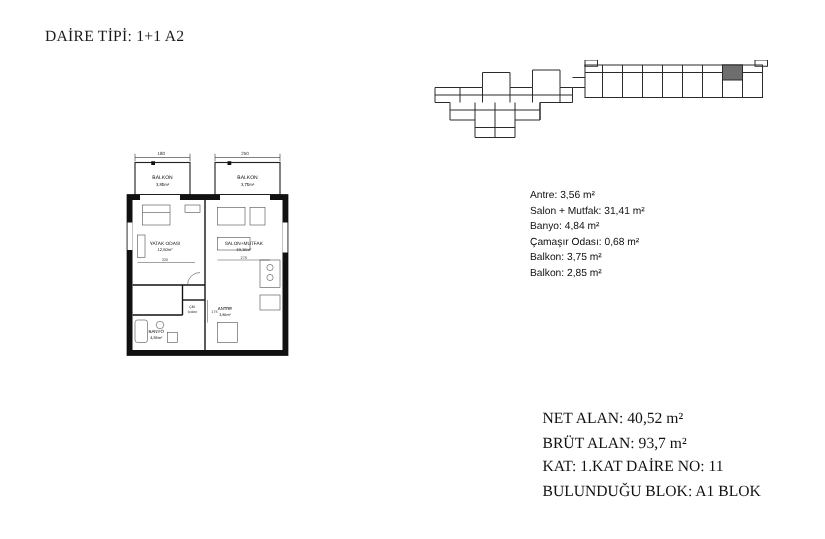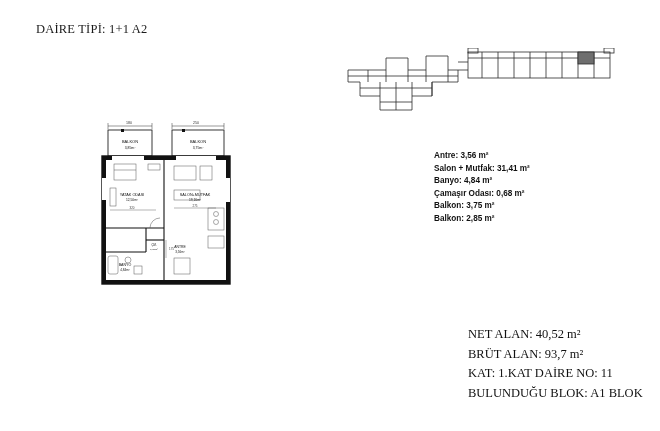--- a/index.html
+++ b/index.html
@@ -46,40 +46,38 @@
     left: 96px;
     top: 118px;
     width: 166px;
     height: 178px;
   }
   .floorplan svg { display: block; }
 
   
   .arealist {
     position: absolute;
-    left: 434px;
+    left: 424px;
     top: 150px;
     font-family: "Liberation Sans", sans-serif;
     font-size: 8.2px;
     line-height: 12.6px;
     color: #111;
-    font-weight: bold;
   }
   .arealist div { white-space: nowrap; }
 
   
   .summary {
     position: absolute;
     left: 434px;
     top: 325px;
     font-family: "Liberation Serif", serif;
     font-size: 12.5px;
     line-height: 19.5px;
     color: #111;
-    margin-left: 34px;
   }
   .summary div { white-space: nowrap; }
 </style>
 </head>
 <body>
 
 <div class="page">
 
   <div class="title">DAİRE TİPİ: 1+1 A2</div>
 

